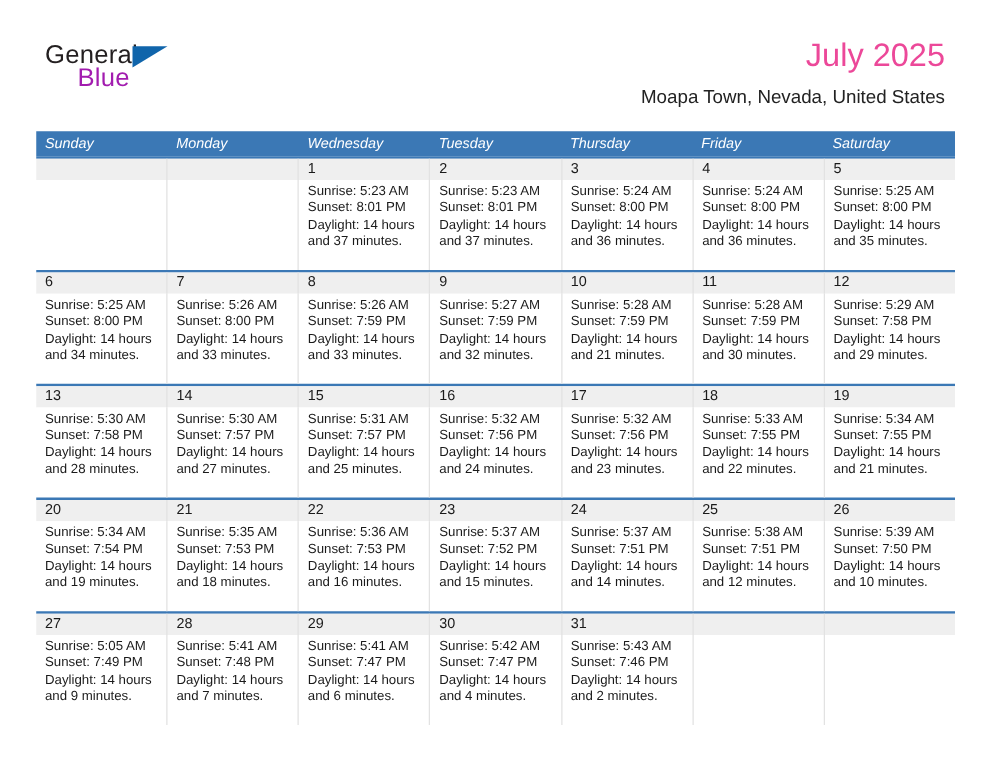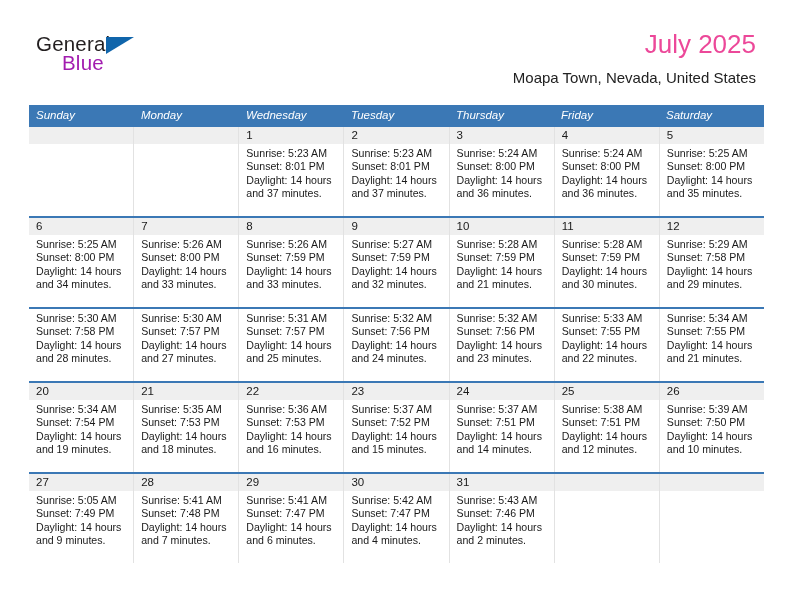--- a/index.html
+++ b/index.html
@@ -299,20 +299,29 @@
         <div class="info-cell">
           <div class="info-line">Sunrise: 5:29 AM</div>
           <div class="info-line">Sunset: 7:58 PM</div>
           <div class="info-line">Daylight: 14 hours</div>
           <div class="info-line">and 29 minutes.</div>
         </div>
       </div>
     </div>
 
     <div class="week">
+      <div class="week-numbers">
+        <div class="num-cell">13</div>
+        <div class="num-cell">14</div>
+        <div class="num-cell">15</div>
+        <div class="num-cell">16</div>
+        <div class="num-cell">17</div>
+        <div class="num-cell">18</div>
+        <div class="num-cell">19</div>
+      </div>
       <div class="week-body">
         <div class="info-cell">
           <div class="info-line">Sunrise: 5:30 AM</div>
           <div class="info-line">Sunset: 7:58 PM</div>
           <div class="info-line">Daylight: 14 hours</div>
           <div class="info-line">and 28 minutes.</div>
         </div>
         <div class="info-cell">
           <div class="info-line">Sunrise: 5:30 AM</div>
           <div class="info-line">Sunset: 7:57 PM</div>

